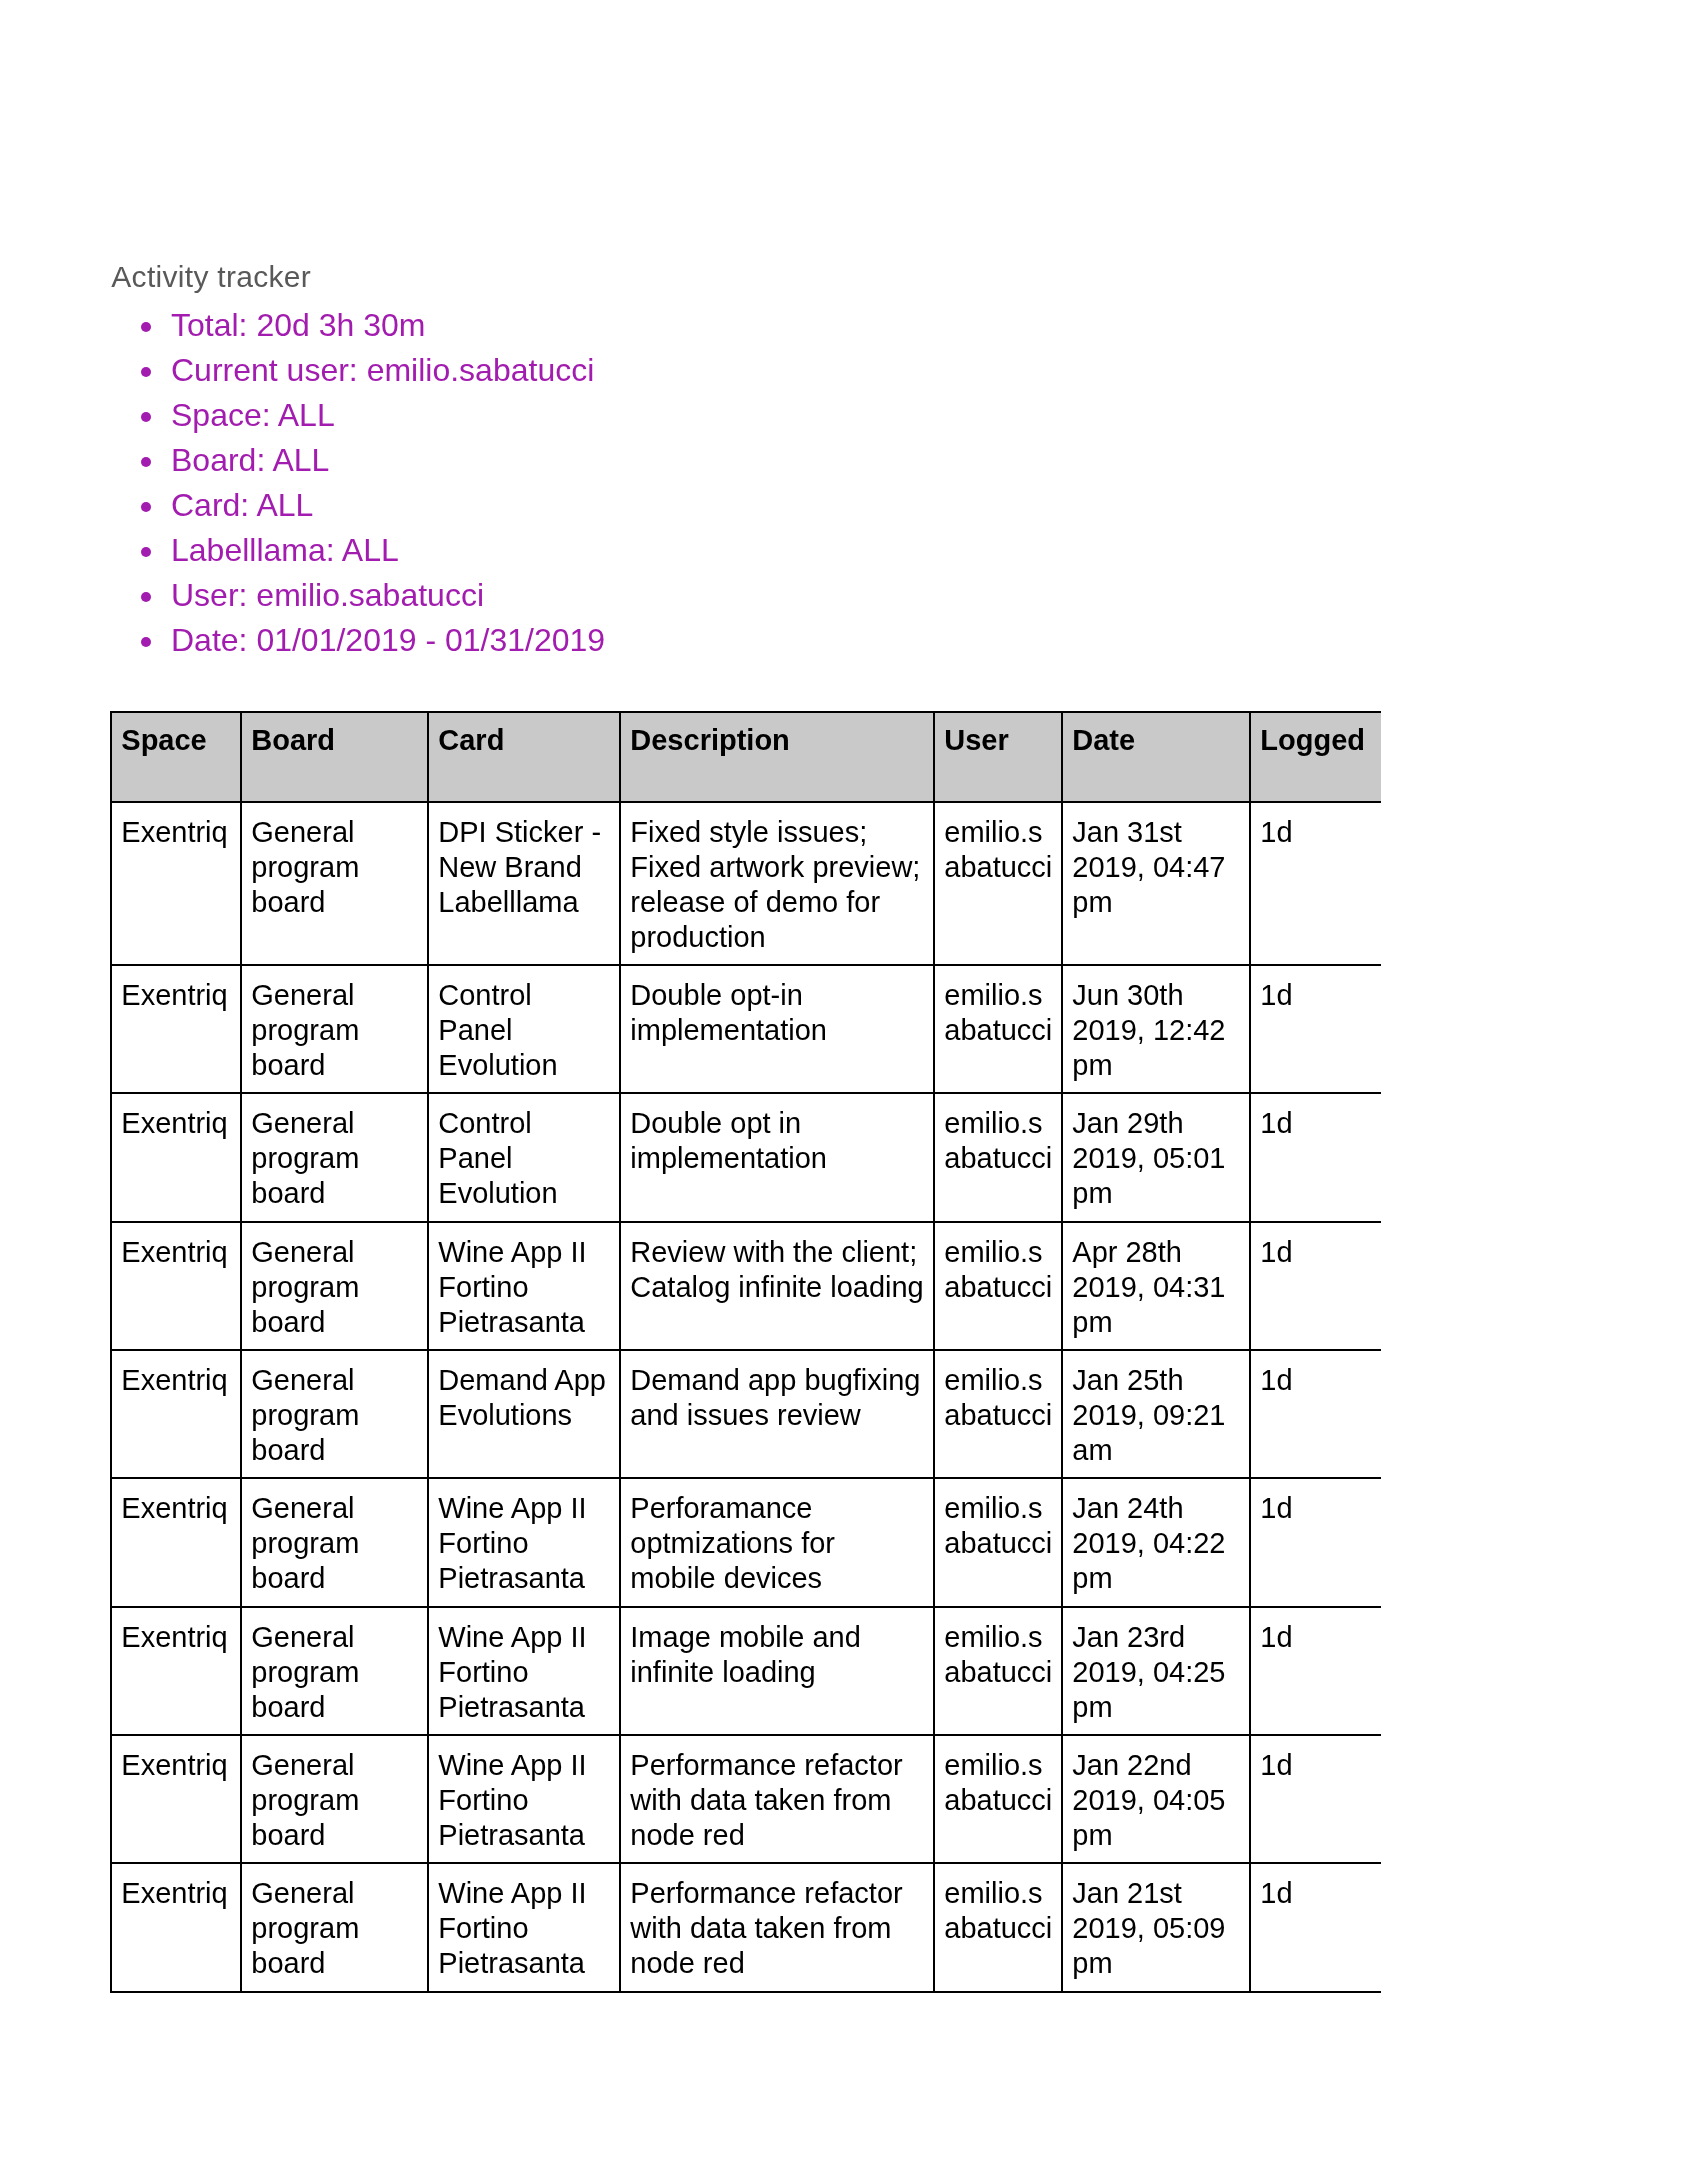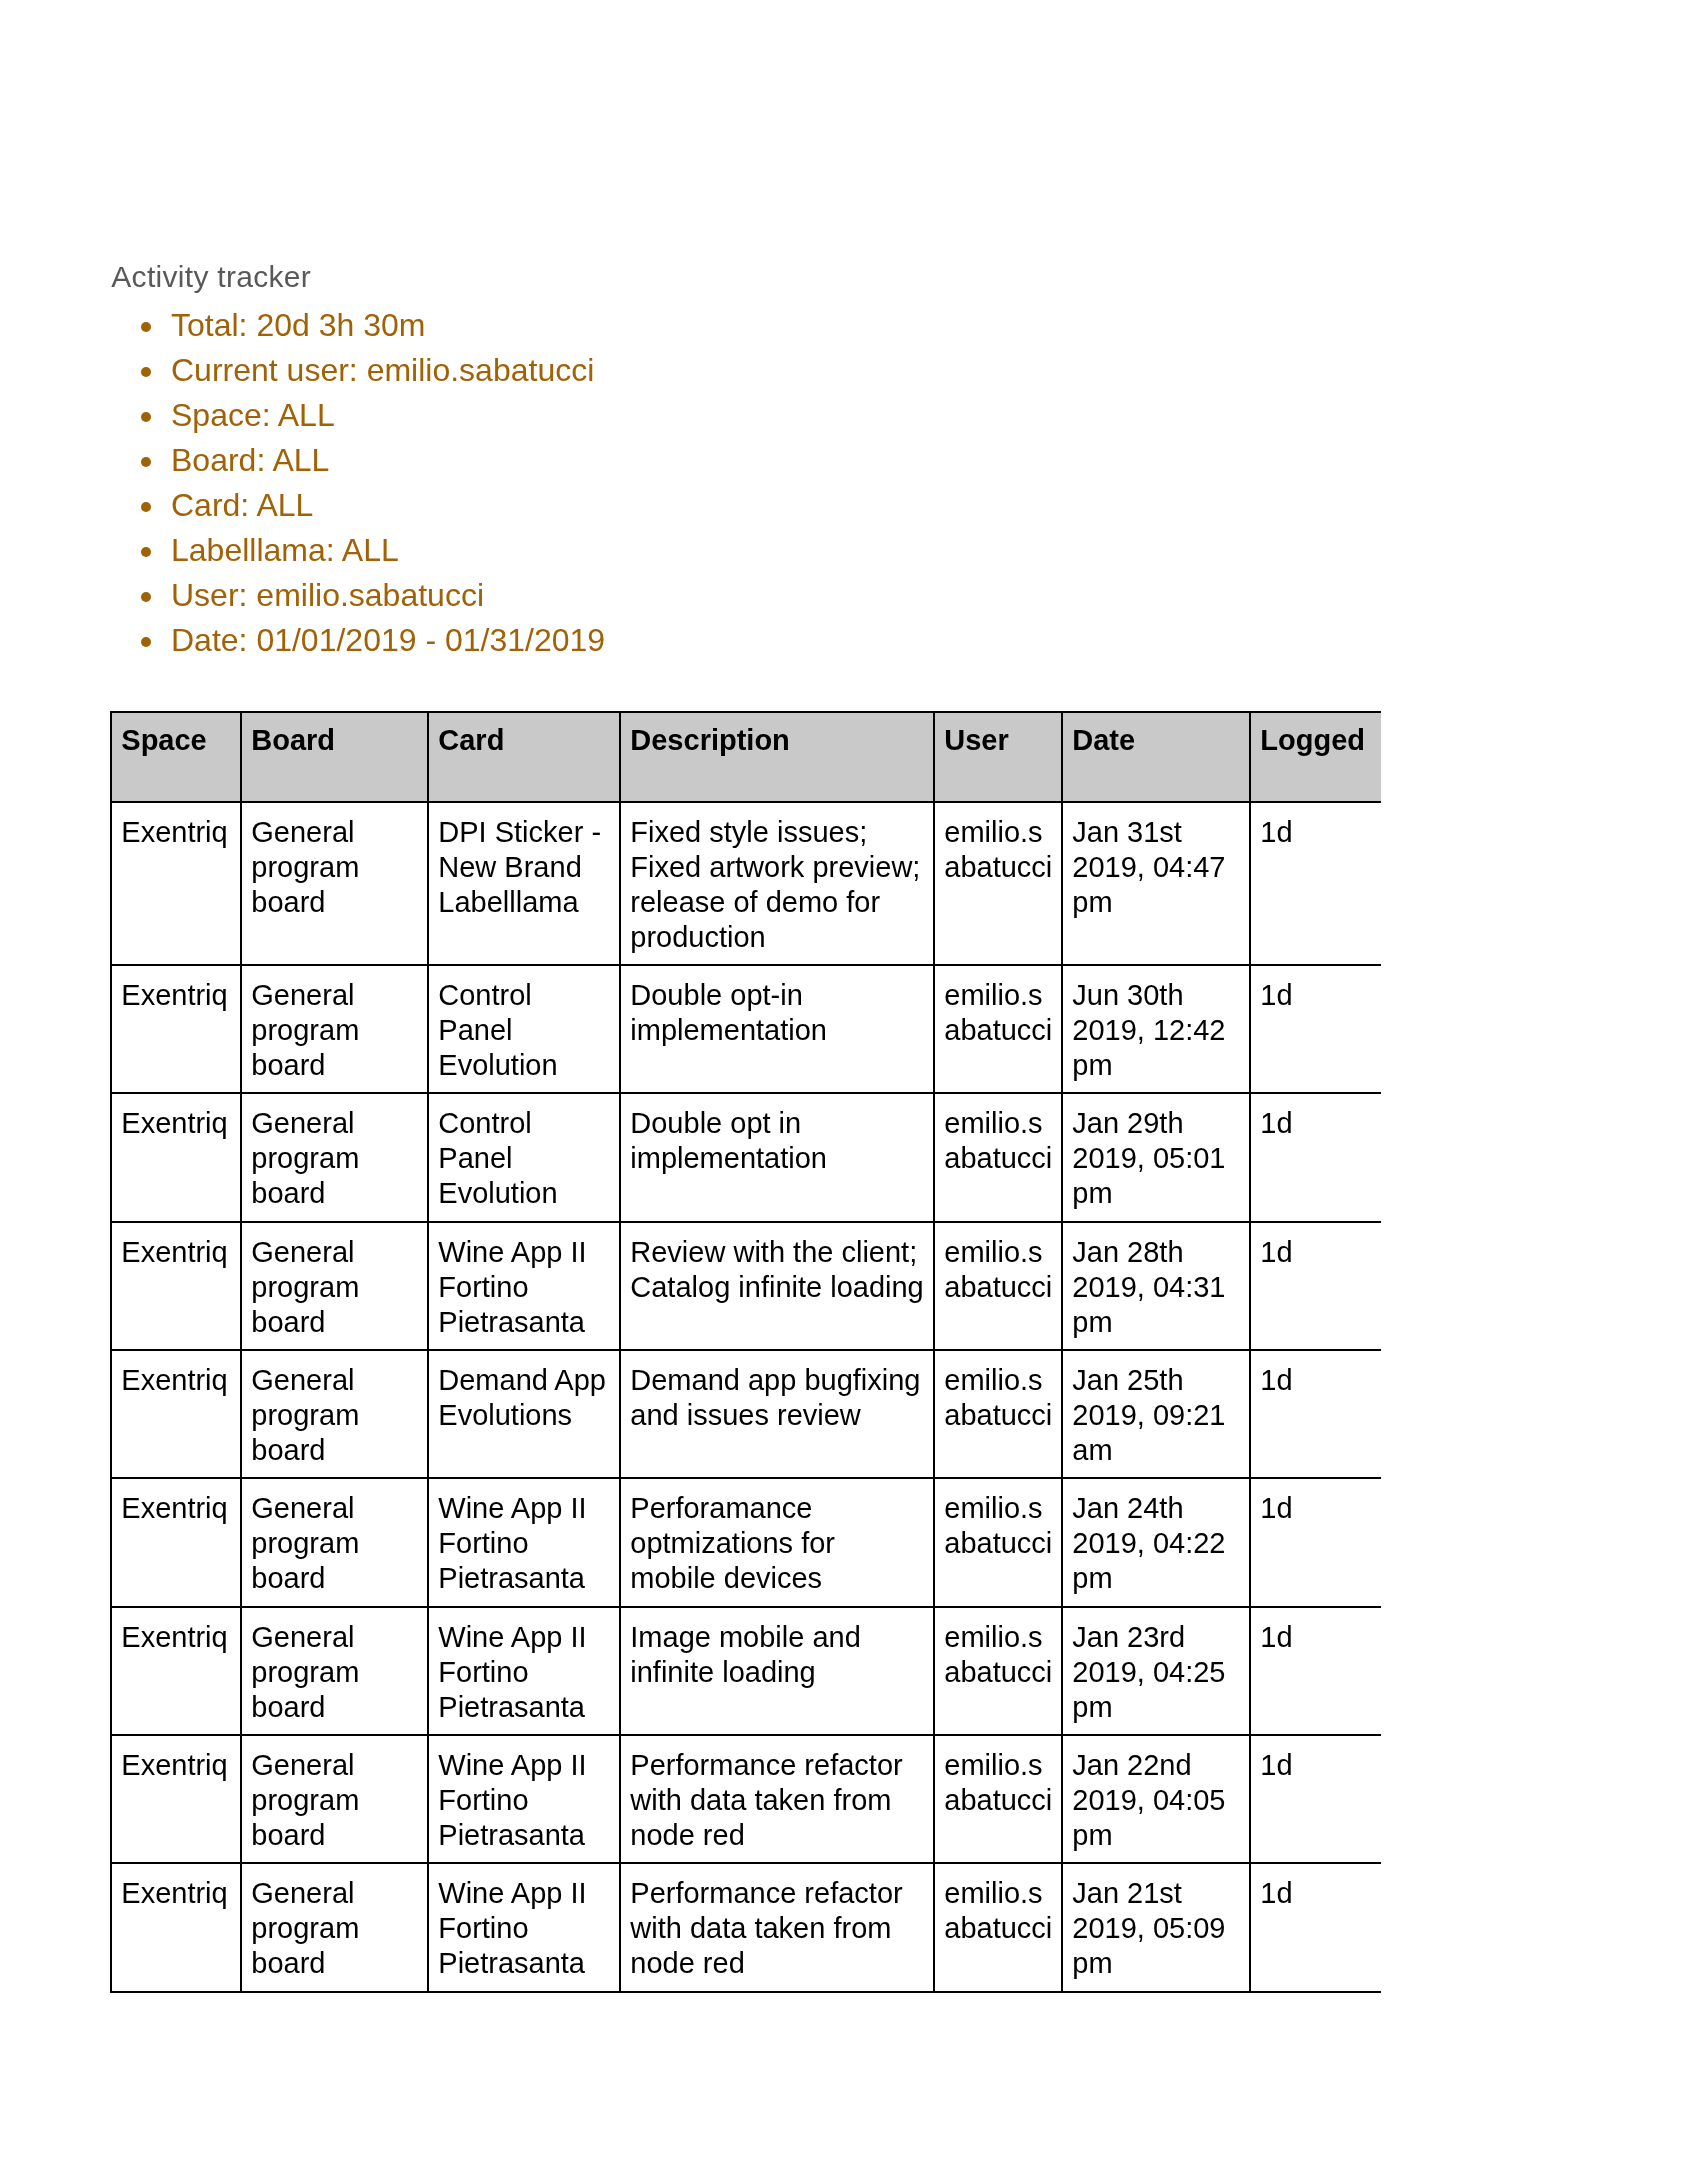--- a/index.html
+++ b/index.html
@@ -28,21 +28,21 @@
     font-weight: 400;
     color: #595959;
     letter-spacing: 0.3px;
   }
   .summary {
     margin: 0 0 48px 0;
     padding: 0 0 0 57px;
     list-style: disc;
     font-size: 32px;
     line-height: 45px;
-    color: #a16207;
+    color: #a21caf;
   }
   .summary li {
     padding-left: 4px;
   }
   table.activity {
     border-collapse: collapse;
     table-layout: fixed;
     width: 1269px;
     border: 2px solid #000000;
     border-right: none; 
@@ -148,21 +148,21 @@
           <td>emilio.sabatucci</td>
           <td>Jan 29th 2019, 05:01 pm</td>
           <td>1d</td>
         </tr>
         <tr>
           <td>Exentriq</td>
           <td>General program board</td>
           <td>Wine App II Fortino Pietrasanta</td>
           <td>Review with the client; Catalog infinite loading</td>
           <td>emilio.sabatucci</td>
-          <td>Jan 28th 2019, 04:31 pm</td>
+          <td>Apr 28th 2019, 04:31 pm</td>
           <td>1d</td>
         </tr>
         <tr>
           <td>Exentriq</td>
           <td>General program board</td>
           <td>Demand App Evolutions</td>
           <td>Demand app bugfixing and issues review</td>
           <td>emilio.sabatucci</td>
           <td>Jan 25th 2019, 09:21 am</td>
           <td>1d</td>

